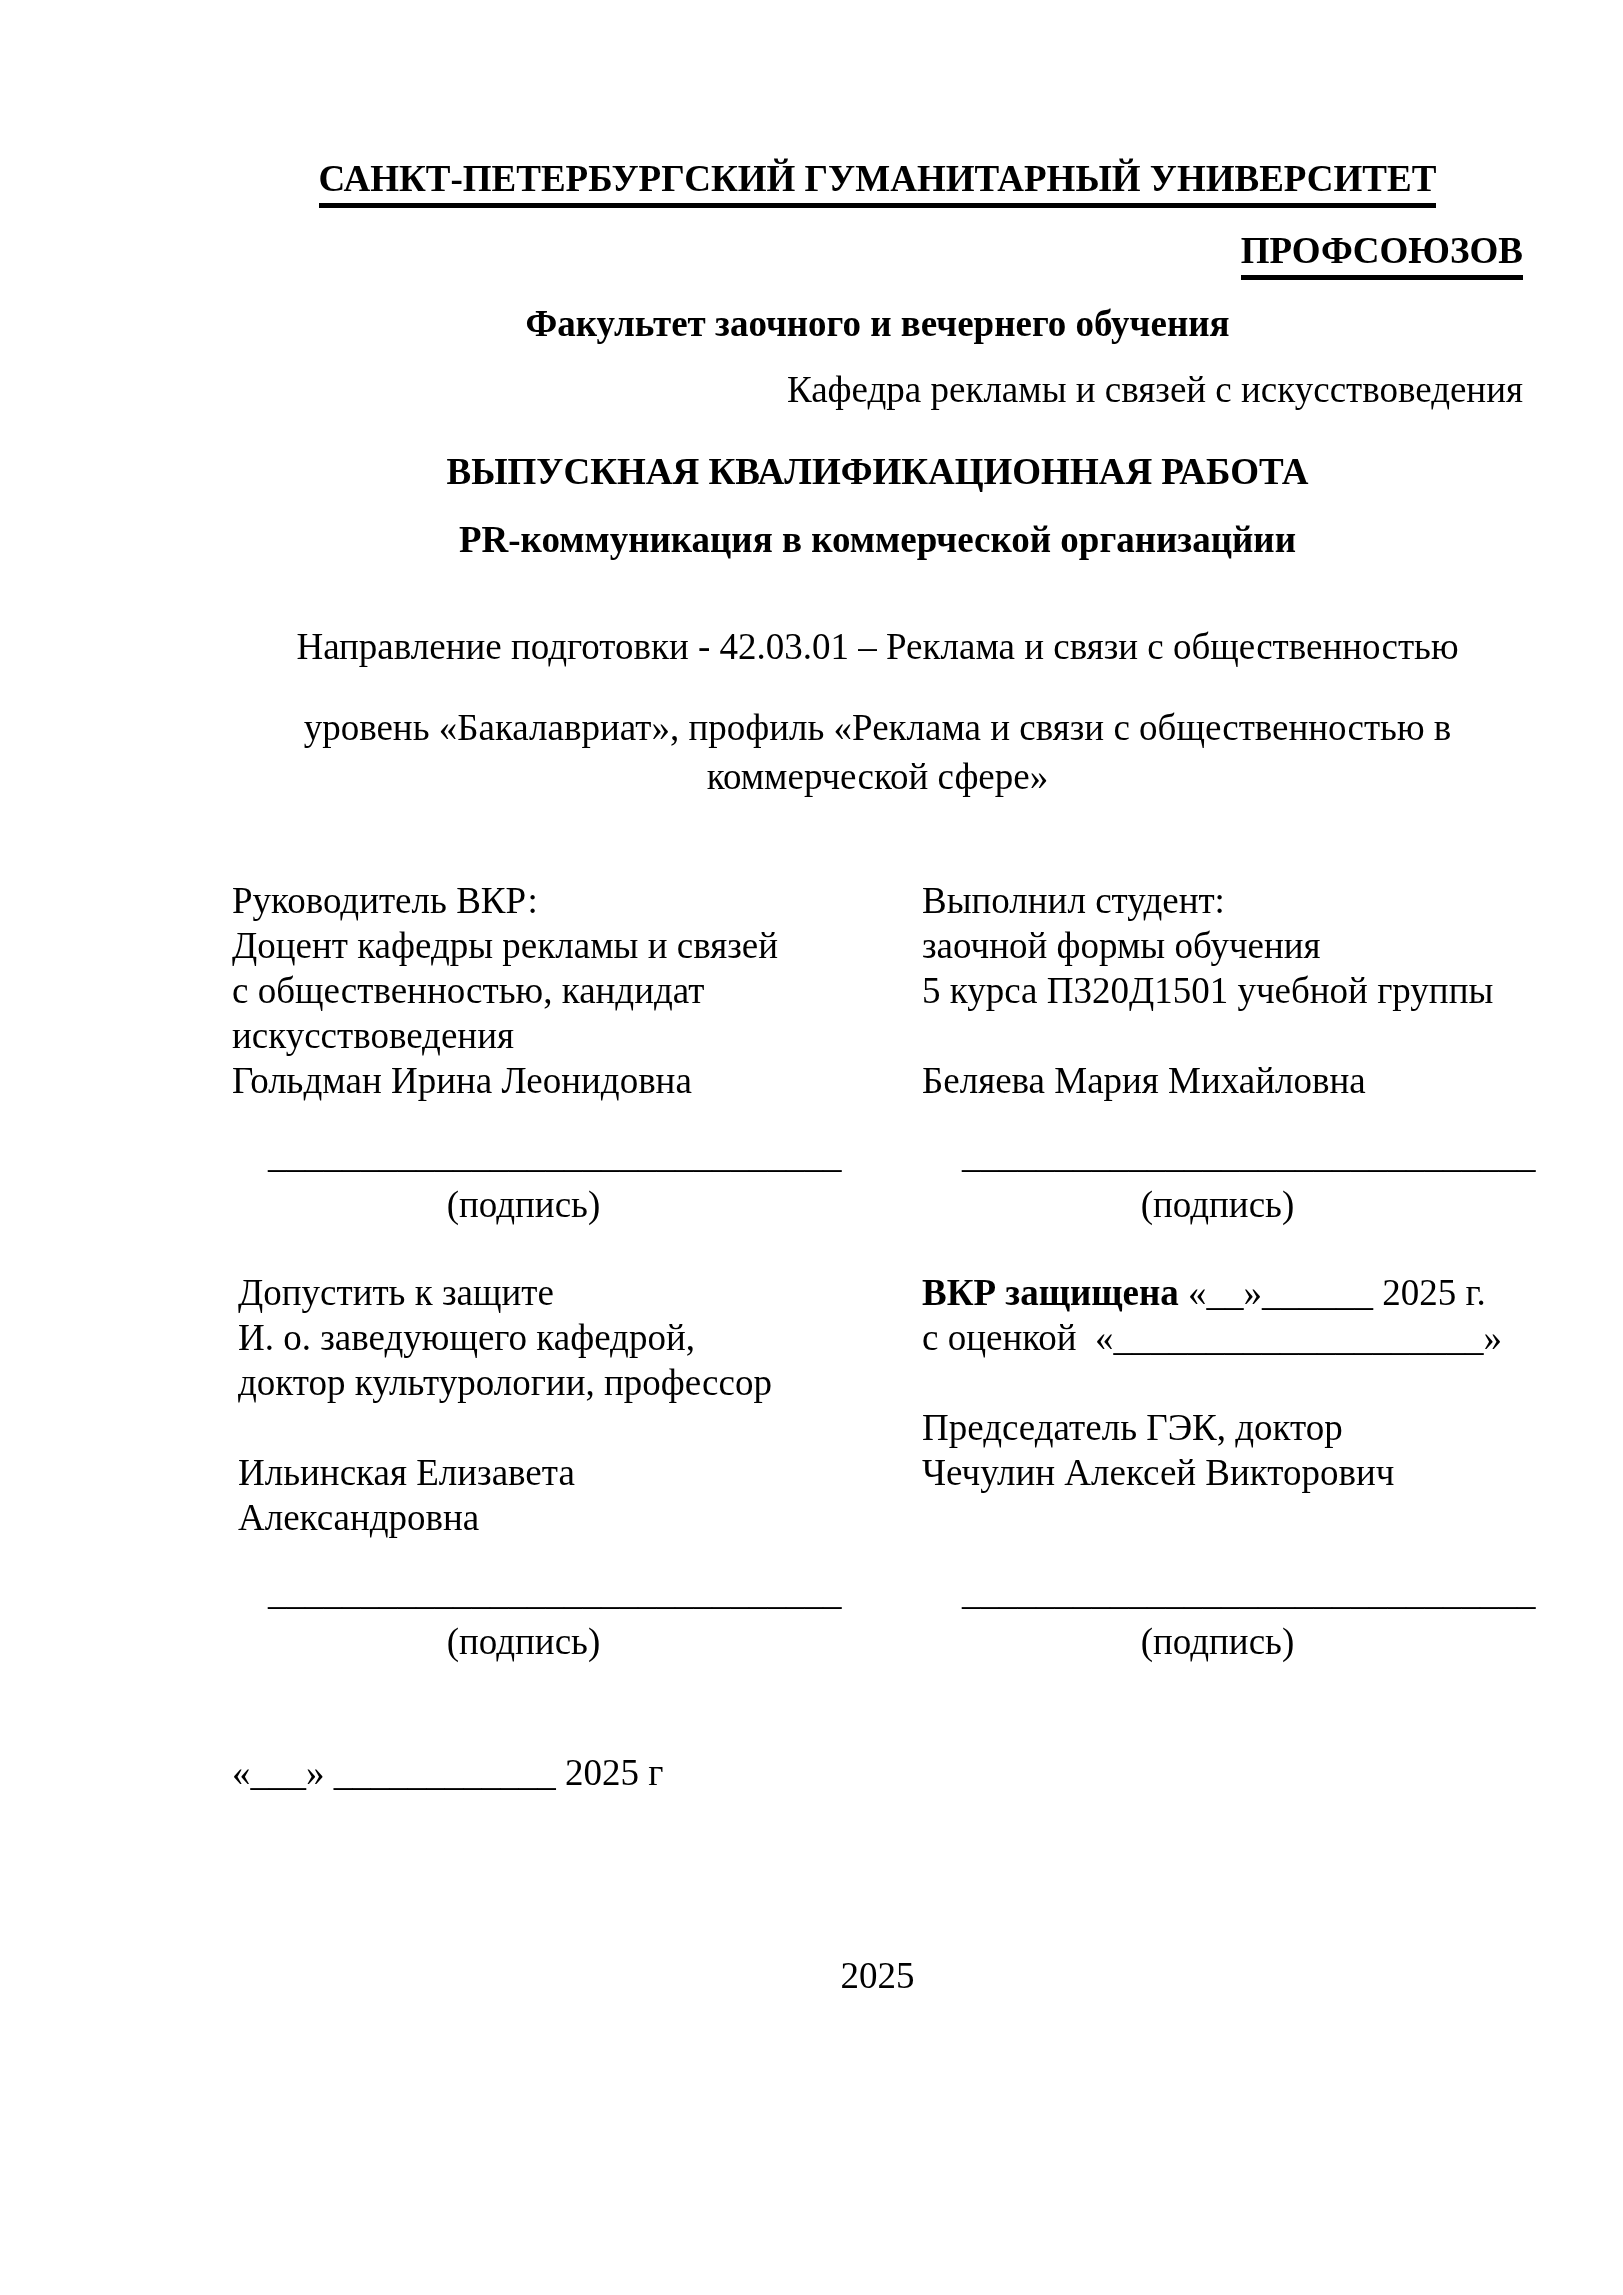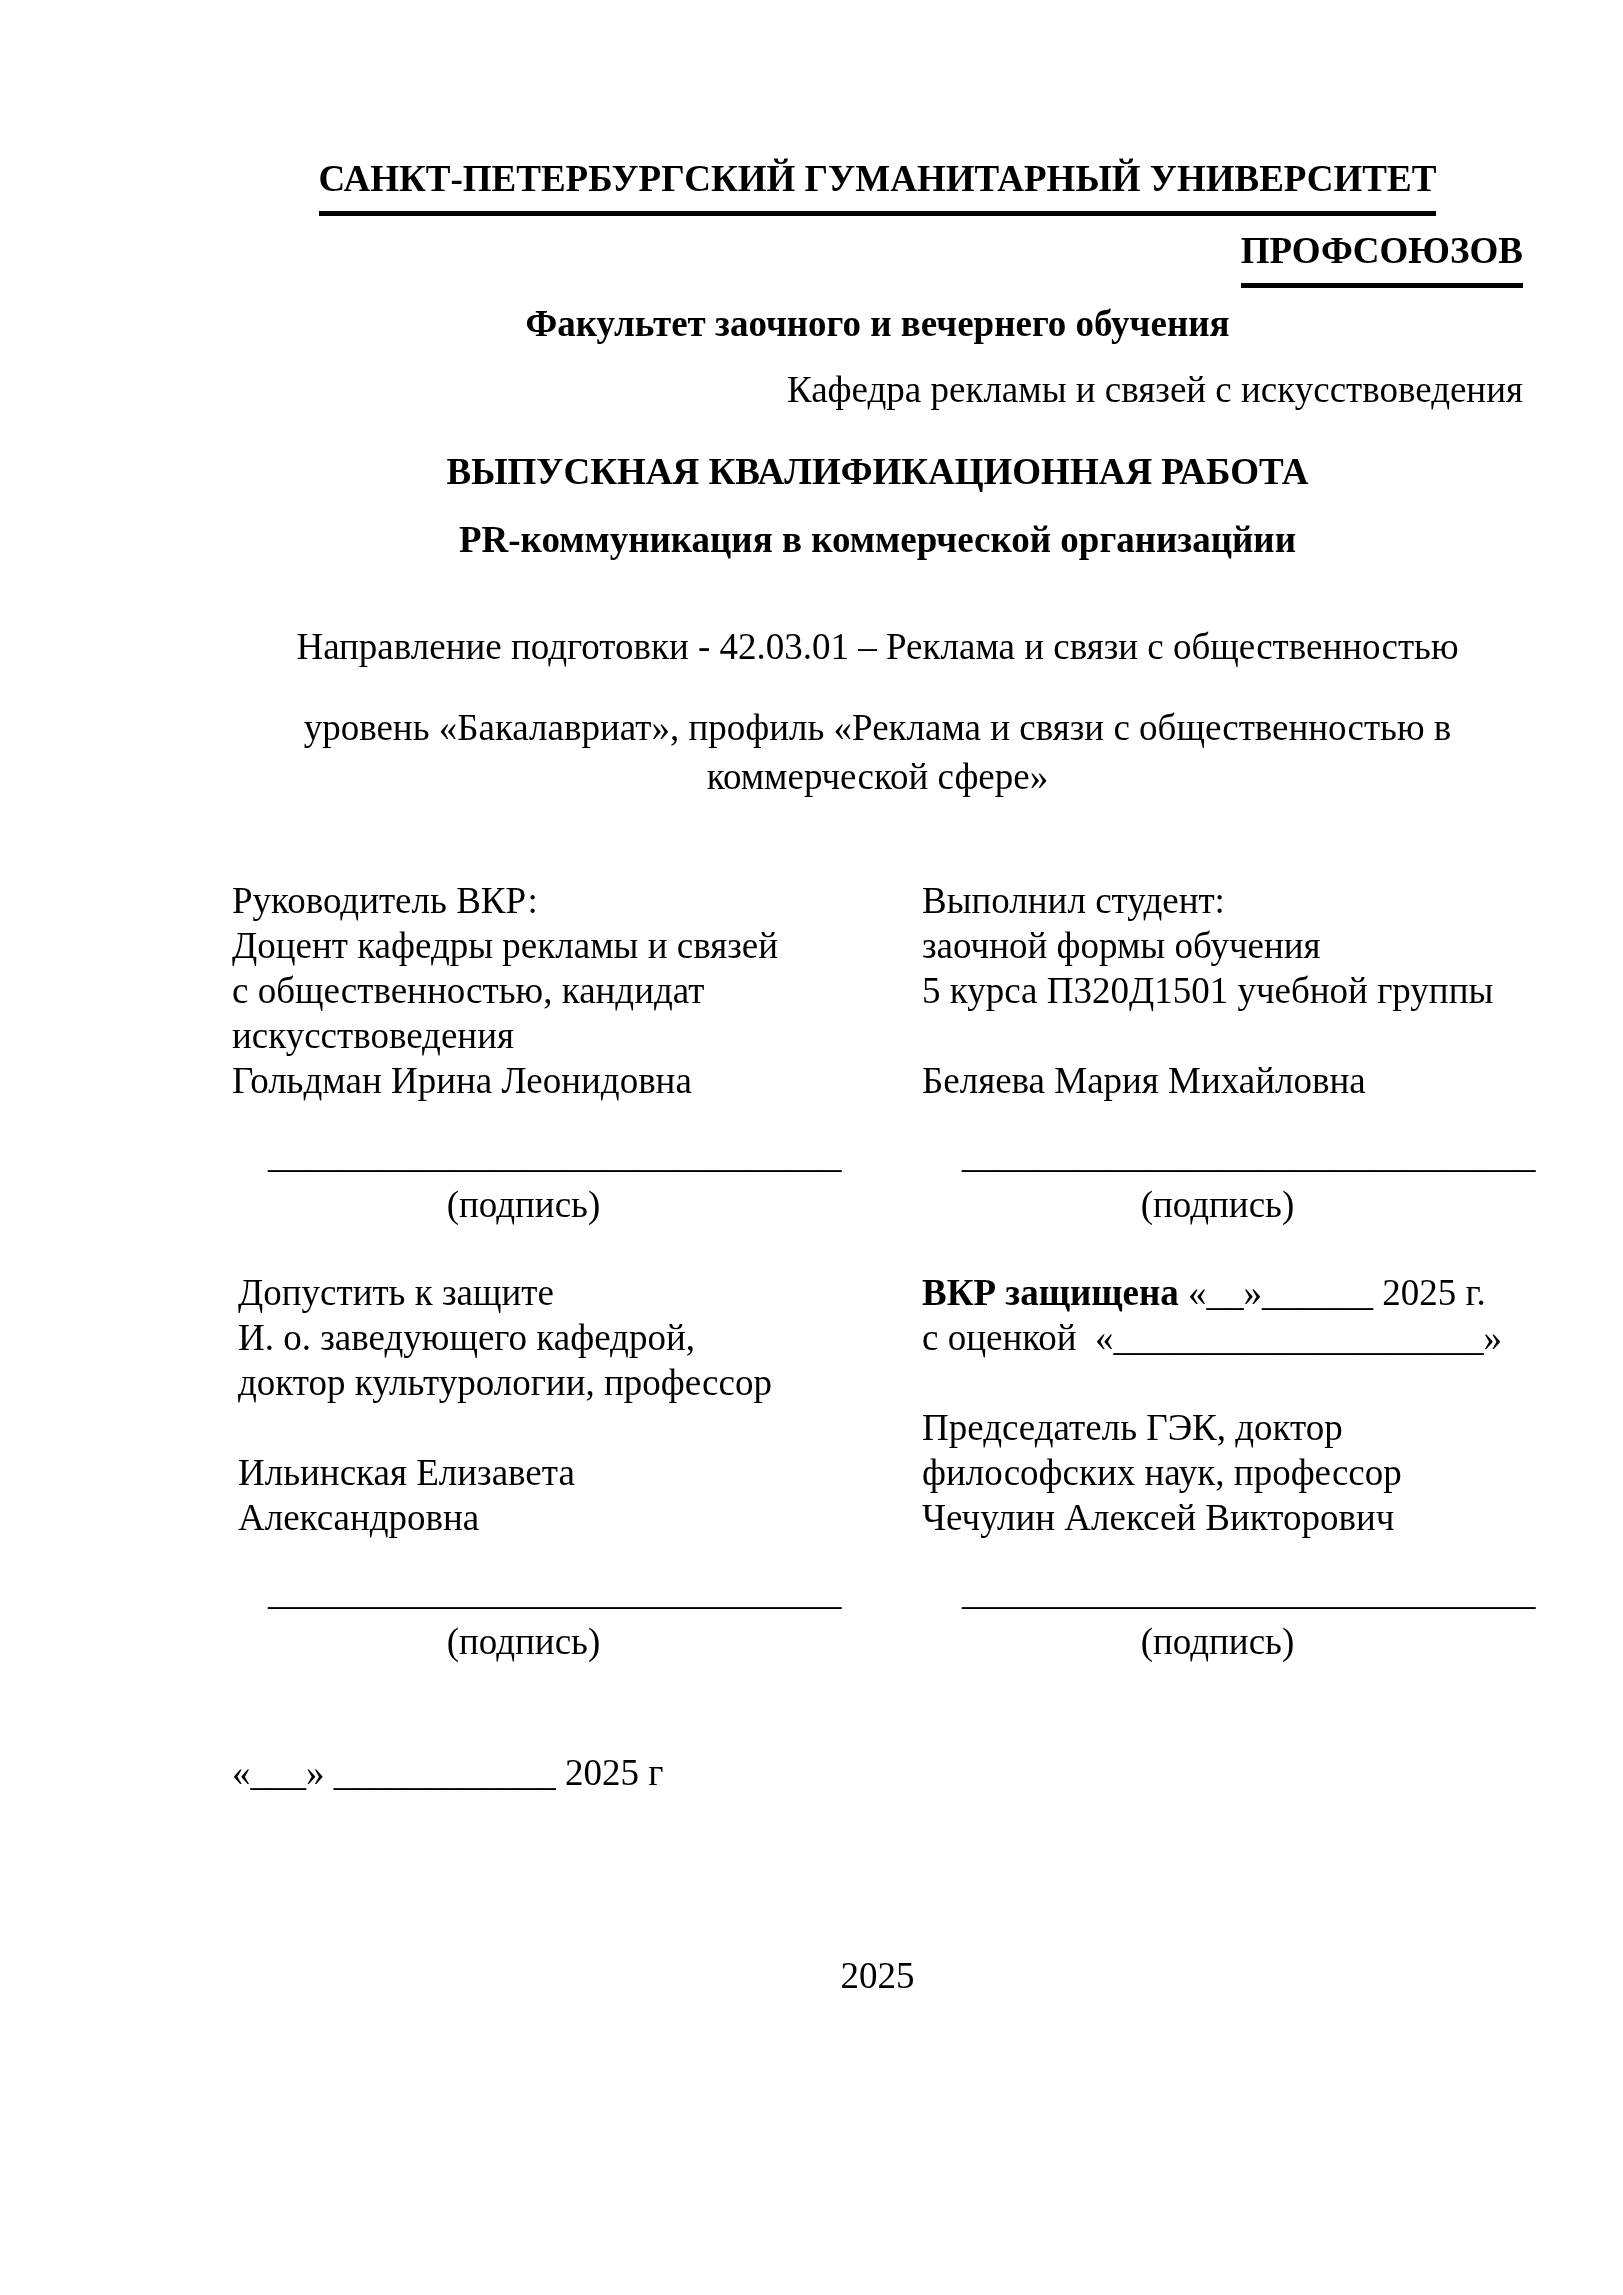--- a/index.html
+++ b/index.html
@@ -13,21 +13,21 @@
     font-size:37px;
     overflow:hidden;
   }
   .abs { position:absolute; }
   .block-center { left:232px; width:1291px; text-align:center; }
   .block-right  { left:232px; width:1291px; text-align:right; }
   .bold { font-weight:bold; }
   .u {
     display:inline-block;
     border-bottom:5.5px solid #000;
-    padding-bottom:11px;
+    padding-bottom:3px;
   }
   .ln {
     height:45px;
     line-height:45px;
     white-space:pre;
   }
   .col { position:absolute; }
   .sigline {
     position:absolute;
     height:45px;
@@ -97,21 +97,20 @@
     <div class="ln">доктор культурологии, профессор</div>
     <div class="ln"></div>
     <div class="ln">Ильинская Елизавета</div>
     <div class="ln">Александровна</div>
   </div>
   <div class="col" style="left:922px; top:1270px; width:620px;">
     <div class="ln"><span class="bold">ВКР защищена</span><span> «__»______ 2025 г.</span></div>
     <div class="ln">с оценкой  «____________________»</div>
     <div class="ln"></div>
     <div class="ln">Председатель ГЭК, доктор</div>
-    <div class="ln">философских наук, профессор</div>
     <div class="ln">Чечулин Алексей Викторович</div>
   </div>
 
   <div class="sigline" style="left:232px; top:1569px;">_______________________________</div>
   <div class="sigline" style="left:926px; top:1569px;">_______________________________</div>
   <div class="sigcap" style="left:232px; top:1619px;">(подпись)</div>
   <div class="sigcap" style="left:926px; top:1619px;">(подпись)</div>
 
   <div class="dateline" style="top:1750px;">«___» ____________ 2025 г</div>
 

